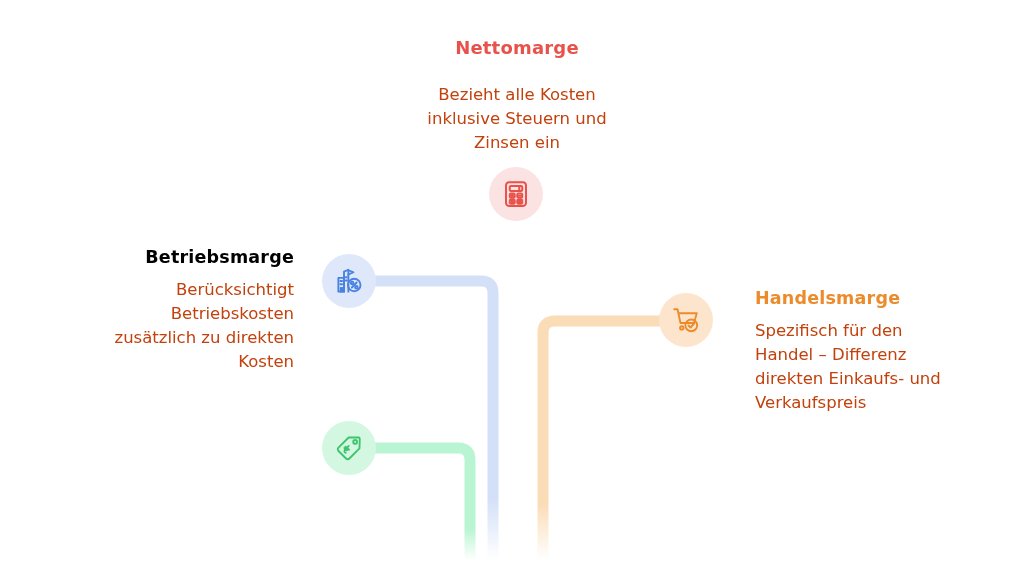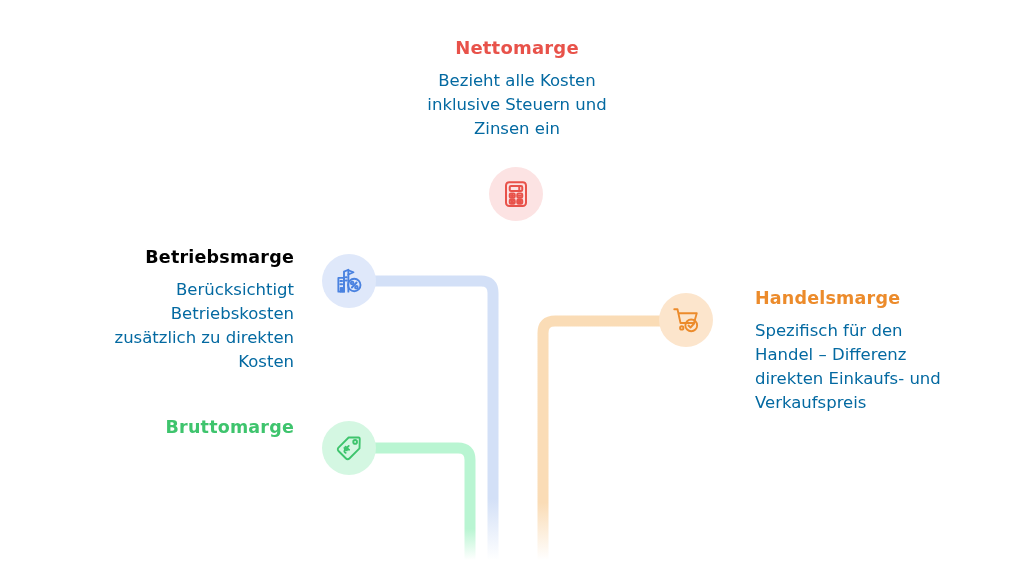--- a/index.html
+++ b/index.html
@@ -36,28 +36,28 @@
     font-weight:bold;
     font-size:17.5px;
     letter-spacing:.2px;
     margin:0 0 11px 0;
     line-height:1.15;
   }
   .body{
     font-family:"DejaVu Sans", sans-serif;
     font-size:16.5px;
     line-height:24px;
-    color:#0369a1;
+    color:#c2410c;
     margin:0;
     white-space:pre-line;
   }
 
   
   .block-net{left:383px;top:38px;width:268px;text-align:center;}
-  .block-net .head{color:#e8524a;font-size:18px;margin-bottom:10px;}
+  .block-net .head{color:#e8524a;font-size:18px;margin-bottom:24px;}
 
   
   .block-ops{left:36px;top:247px;width:258px;text-align:right;}
   .block-ops .head{color:#000000;}
 
   
   .block-gross{left:36px;top:417px;width:258px;text-align:right;}
   .block-gross .head{color:#3ec46d;}
 
   
@@ -177,21 +177,20 @@
 
   <div class="block block-ops">
     <div class="head">Betriebsmarge</div>
     <div class="body">Berücksichtigt
 Betriebskosten
 zusätzlich zu direkten
 Kosten</div>
   </div>
 
   <div class="block block-gross">
-    <div class="head">Bruttomarge</div>
   </div>
 
   <div class="block block-trade">
     <div class="head">Handelsmarge</div>
     <div class="body">Spezifisch für den
 Handel – Differenz
 direkten Einkaufs- und
 Verkaufspreis</div>
   </div>
 

